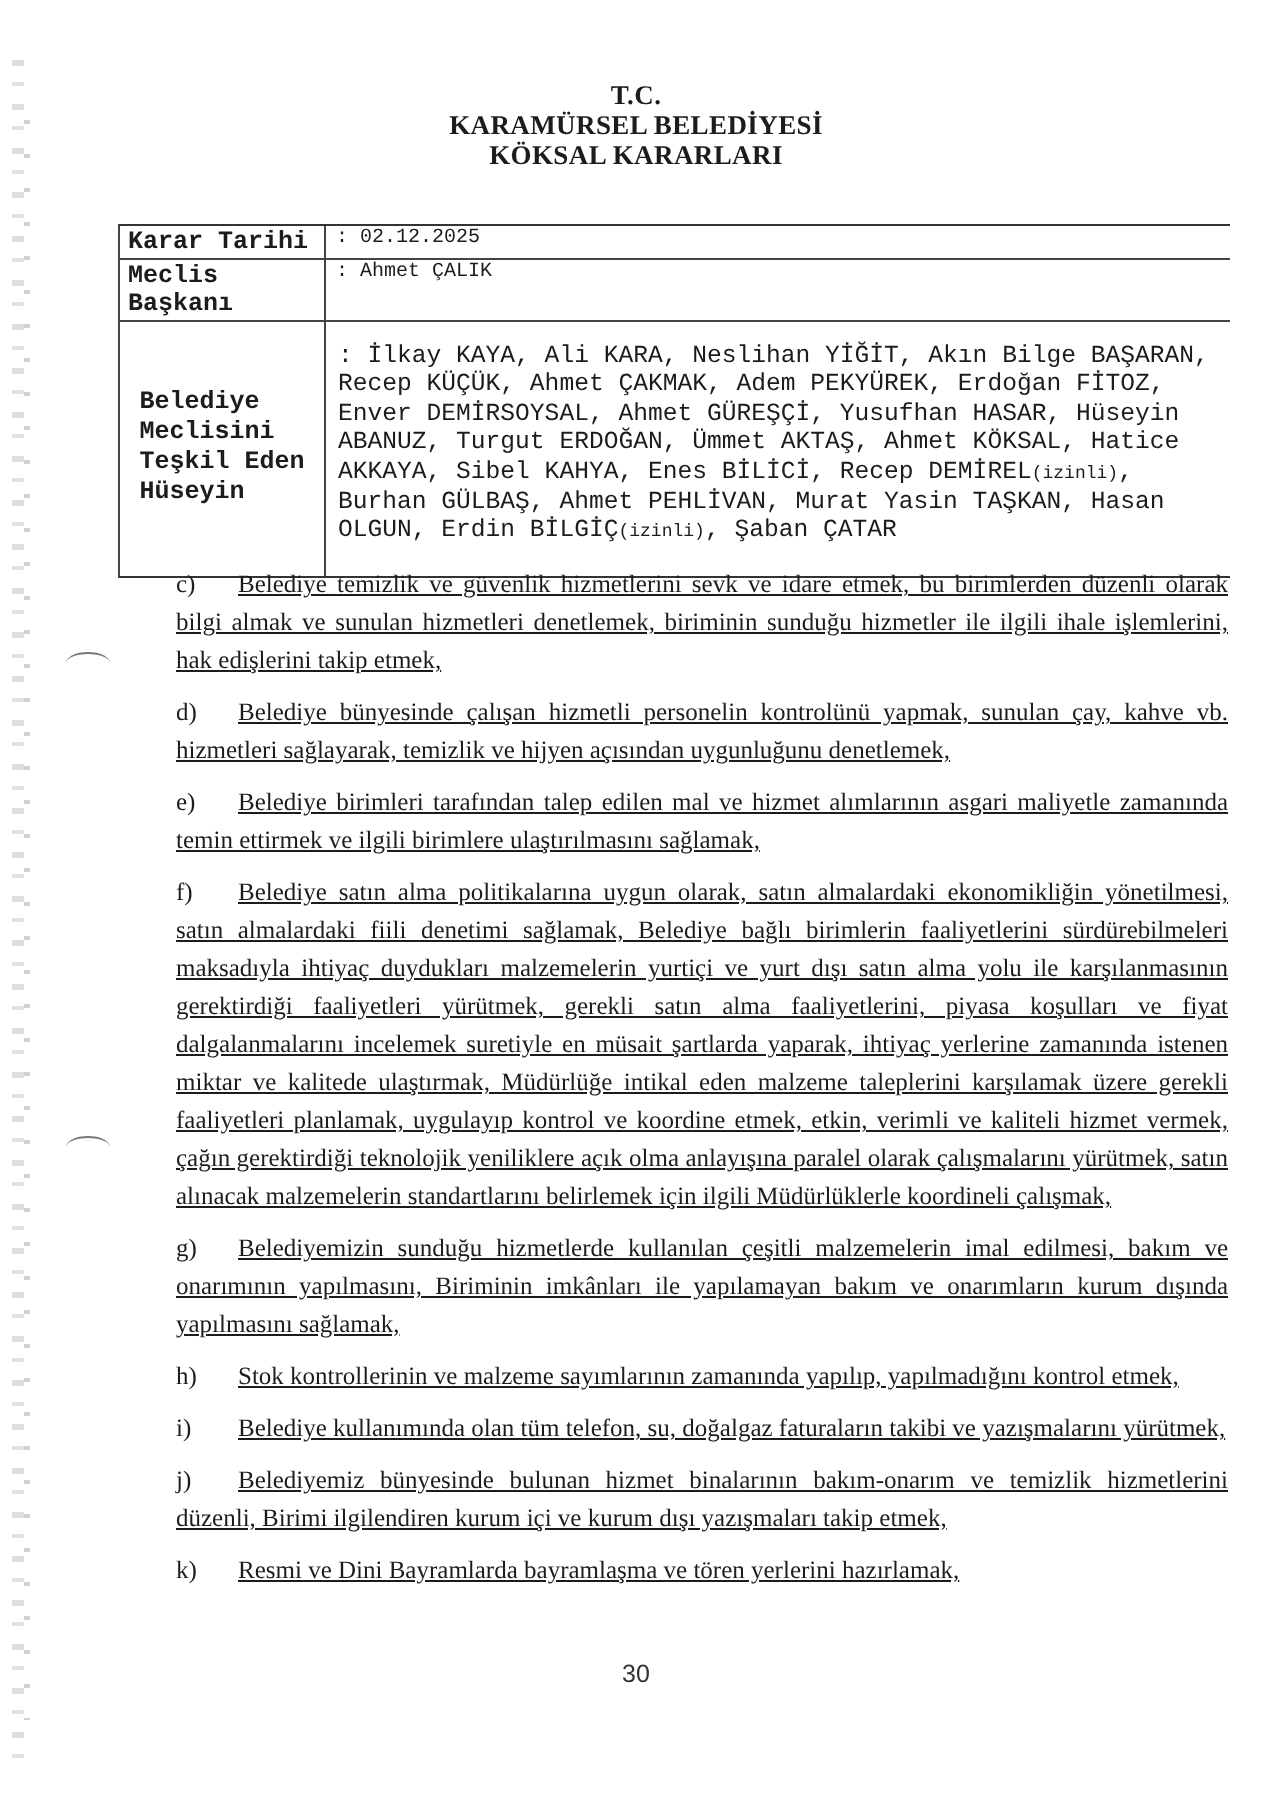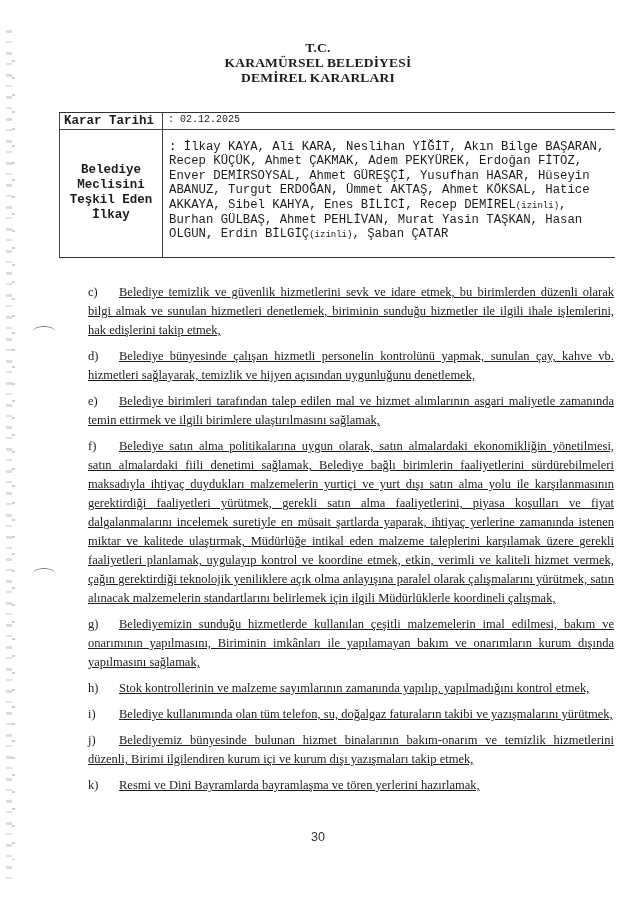--- a/index.html
+++ b/index.html
@@ -20,54 +20,58 @@
   .header { position: absolute; top: 40px; left: 0; width: 636px; text-align: center; font-weight: bold; }
   .header div { font-size: 13.5px; line-height: 15px; letter-spacing: 0.2px; }
   .meta {
     position: absolute; left: 59px; top: 112px; width: 555px;
     border-top: 1.5px solid #333; border-bottom: 1.5px solid #333; border-left: 1px solid #444; font-family: Liberation Mono, monospace;
   }
   .meta-row { display: flex; border-bottom: 1px solid #444; }
   .meta-row:last-child { border-bottom: none; }
   .meta-label { width: 103px; border-right: 1px solid #444; font-weight: bold; font-size: 12.5px; padding: 1px 4px; box-sizing: border-box; }
   .meta-value { flex: 1; font-size: 10px; padding: 1px 5px; }
-  .meta-row.members .meta-label { display: flex; align-items: center; justify-content: center; text-align: center; line-height: 15px; padding: 10px 2px; }
+  .meta-row.members .meta-label { display: flex; align-items: center; justify-content: center; line-height: 15px; padding: 10px 2px; }
   .meta-row.members .meta-value { padding: 10px 5px 14px 6px; line-height: 14.4px; font-size: 12.3px; }
   .izinli { font-size: 9px; margin-top: 20px; }
   .body { position: absolute; left: 88px; top: 283px; width: 526px; font-size: 12.5px; line-height: 19px; text-align: justify; }
   .para { margin-bottom: 7px; text-decoration: underline; }
   .para .lbl { display: inline-block; width: 31px; }
   .page-num { position: absolute; left: 0; width: 636px; top: 830px; text-align: center; font-size: 12.5px; font-family: "Liberation Sans", sans-serif; color: #333; }
 </style>
 </head>
 <body>
 
 <div class="scan-edge"></div>
 <div class="scan-edge2"></div>
 <div class="arc" style="top:326px"></div>
 <div class="arc" style="top:568px"></div>
 
 <div class="header">
   <div>T.C.</div>
   <div>KARAMÜRSEL BELEDİYESİ</div>
-  <div>DEMİREL KARARLARI</div>
+  <div>KÖKSAL KARARLARI</div>
 </div>
 
 <div class="meta">
   <div class="meta-row">
     <div class="meta-label">Karar Tarihi</div>
     <div class="meta-value">: 02.12.2025</div>
   </div>
+  <div class="meta-row">
+    <div class="meta-label">Meclis Başkanı</div>
+    <div class="meta-value">: Ahmet ÇALIK</div>
+  </div>
   <div class="meta-row members">
     <div class="meta-label">
       <div>
         <span>Belediye</span><br>
         <span>Meclisini</span><br>
         <span>Teşkil Eden</span><br>
-        <span>İlkay</span>
+        <span>Hüseyin</span>
       </div>
     </div>
     <div class="meta-value"><span>: İlkay KAYA, Ali KARA, Neslihan YİĞİT, Akın Bilge BAŞARAN, Recep KÜÇÜK, Ahmet ÇAKMAK, Adem PEKYÜREK, Erdoğan FİTOZ, Enver DEMİRSOYSAL, Ahmet GÜREŞÇİ, Yusufhan HASAR, Hüseyin ABANUZ, Turgut ERDOĞAN, Ümmet AKTAŞ, Ahmet KÖKSAL, Hatice AKKAYA, Sibel KAHYA, Enes BİLİCİ, Recep DEMİREL</span><span class="izinli">(izinli)</span><span>, Burhan GÜLBAŞ, Ahmet PEHLİVAN, Murat Yasin TAŞKAN, Hasan OLGUN, Erdin BİLGİÇ</span><span class="izinli">(izinli)</span><span>, Şaban ÇATAR</span></div>
   </div>
 </div>
 
 <div class="body">
   <div class="para"><span class="lbl">c)</span><span>Belediye temizlik ve güvenlik hizmetlerini sevk ve idare etmek, bu birimlerden düzenli olarak bilgi almak ve sunulan hizmetleri denetlemek, biriminin sunduğu hizmetler ile ilgili ihale işlemlerini, hak edişlerini takip etmek,</span></div>
   <div class="para"><span class="lbl">d)</span><span>Belediye bünyesinde çalışan hizmetli personelin kontrolünü yapmak, sunulan çay, kahve vb. hizmetleri sağlayarak, temizlik ve hijyen açısından uygunluğunu denetlemek,</span></div>
   <div class="para"><span class="lbl">e)</span><span>Belediye birimleri tarafından talep edilen mal ve hizmet alımlarının asgari maliyetle zamanında temin ettirmek ve ilgili birimlere ulaştırılmasını sağlamak,</span></div>

